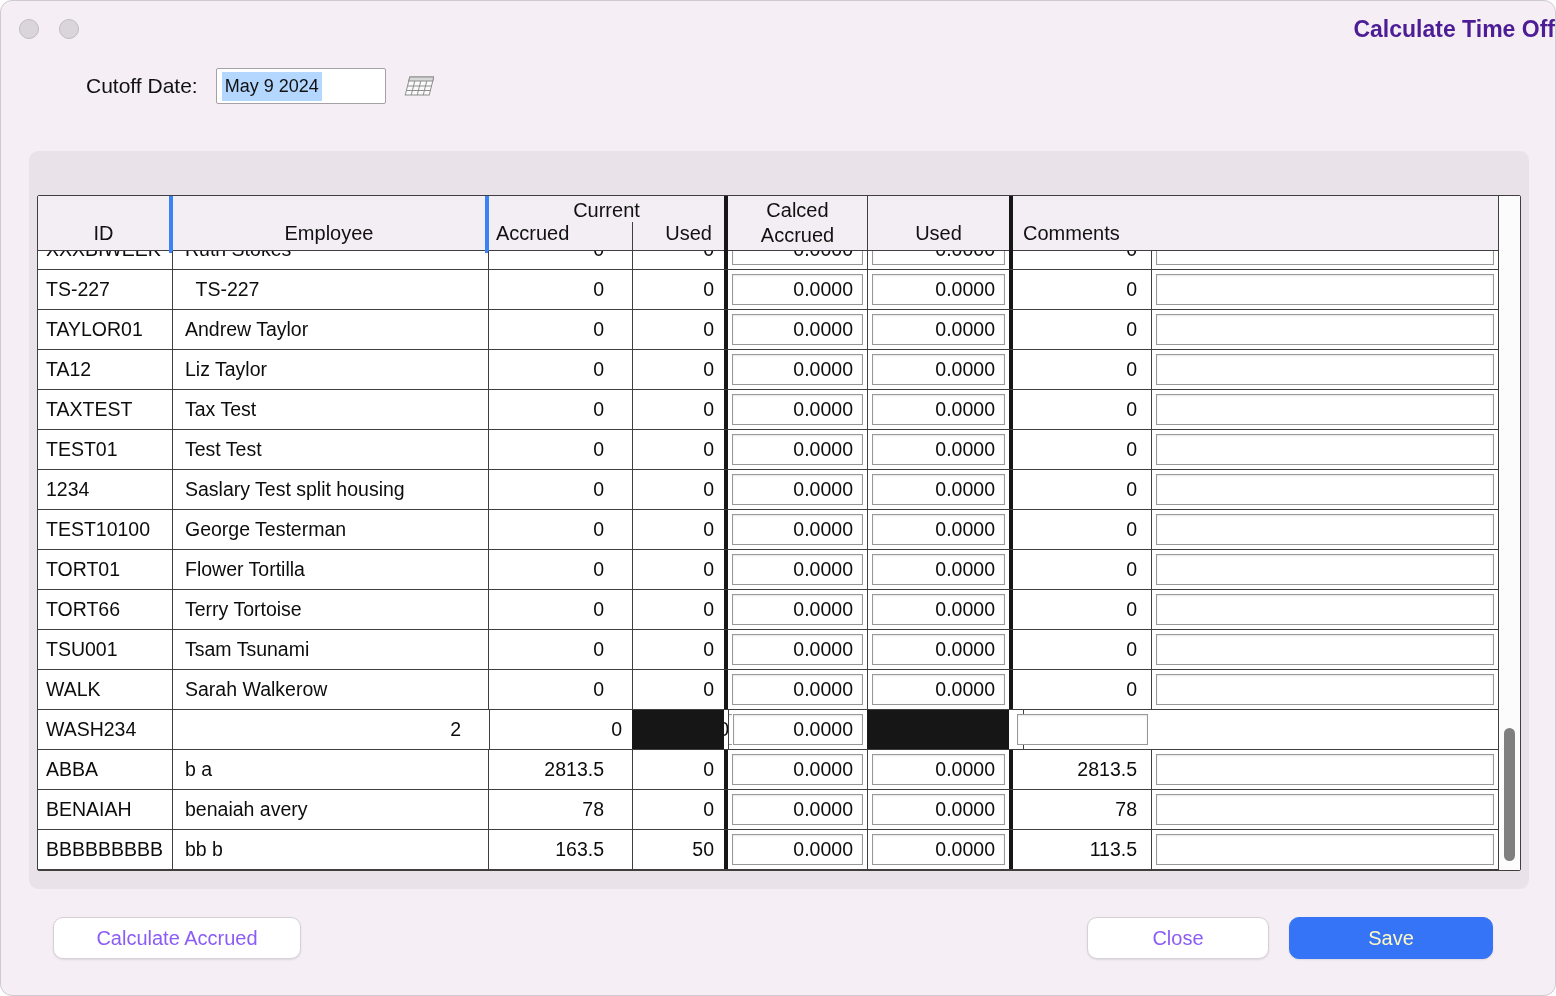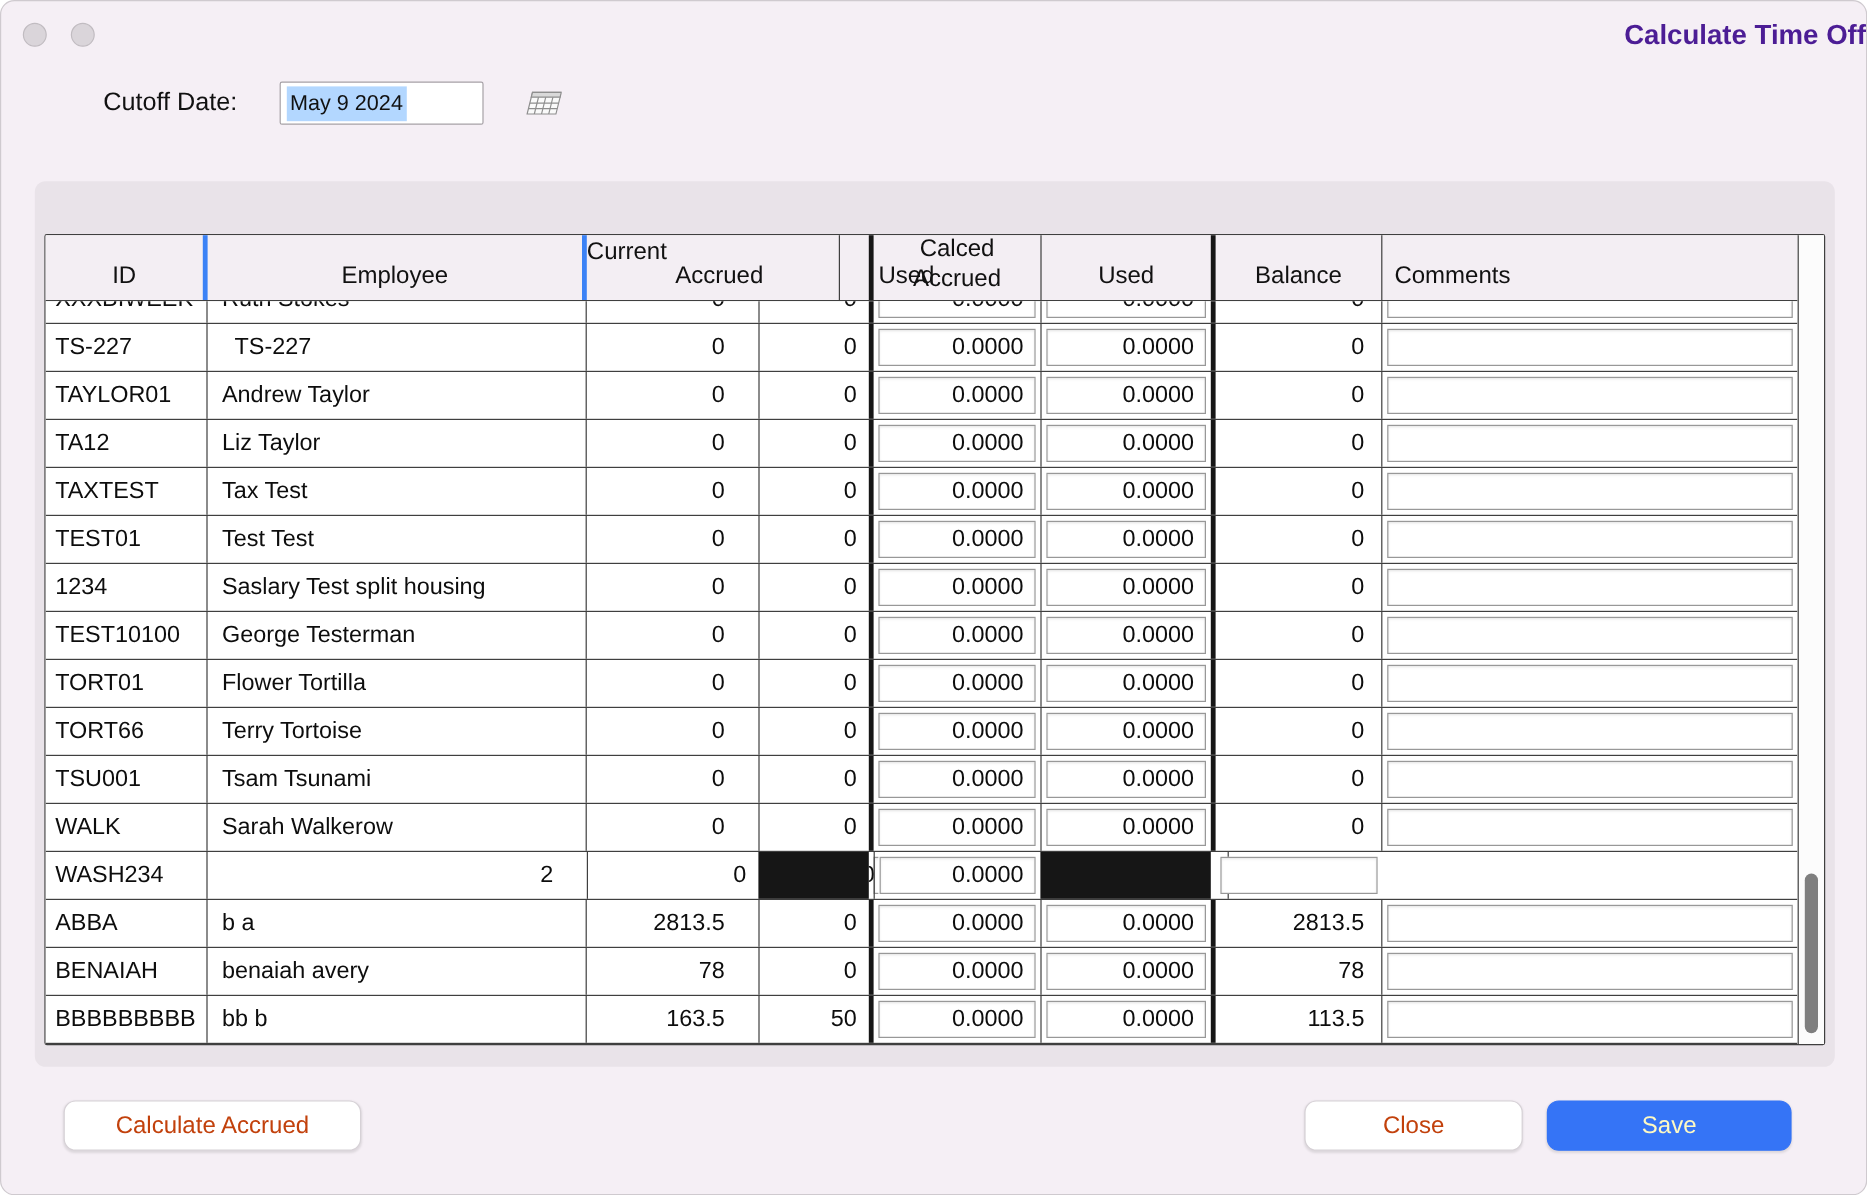--- a/index.html
+++ b/index.html
@@ -16,21 +16,21 @@
   }
 
   
   .titlebar { position:relative; height:56px; }
   .tl { position:absolute; top:18px; width:20px; height:20px; border-radius:50%;
         background:#dad5da; border:1px solid #c1bcc1; }
   .tl.close { left:18px; } .tl.min { left:58px; }
   .title { text-align:right; line-height:56px; font-size:23px; font-weight:bold; color:#4c1d95; }
 
   
-  .cutoff-row { position:absolute; top:66px; left:85px; height:38px; display:flex; align-items:center;gap:17px; }
+  .cutoff-row { position:absolute; top:66px; left:85px; height:38px; display:flex; align-items:center; }
   .cutoff-label { font-size:21px; }
   .date-input { margin-left:18px; width:170px; height:36px; background:#fff;
     border:1px solid #a6a1a6; border-radius:2px; display:flex; align-items:center; padding-left:5px; }
   .sel { background:var(--selection,#b3d7ff); font-size:18px; padding:4px 3px; white-space:pre; }
   .cal-btn { margin-left:14px; width:36px; height:32px; display:flex; align-items:center; justify-content:center; cursor:pointer; }
 
   
   .panel { position:absolute; top:150px; left:28px; width:1500px; height:738px;
     background:#e9e3e9; border-radius:9px; }
   .tabbar { position:absolute; top:-7px; left:50%; transform:translateX(-50%);
@@ -44,21 +44,21 @@
   
   .table { position:absolute; top:44px; left:8px; width:1484px; height:676px;
     background:#fff; border:1px solid #3f3f3f; border-radius:2px; }
   .grid-h {
     display:grid; grid-template-columns:135px 316px 235px 4px 139px 142px 4px 139px 1fr;
     width:calc(100% - 22px); height:55px; background:#f3eef3;
     border-bottom:1px solid #3f3f3f; font-size:20px;
   }
   .hcell { display:flex; overflow:hidden; }
   .h-id, .h-emp { align-items:flex-end; justify-content:center; padding-bottom:8px; border-right:4px solid #3b82f6; }
-  .h-current { display:flex; flex-direction:row; }
+  .h-current { display:flex; flex-direction:column; }
   .h-current-top { text-align:center; padding-top:3px; height:26px; }
   .h-current-bottom { display:flex; flex:1; }
   .h-acc { width:143px; display:flex; align-items:flex-end; padding:0 0 8px 7px; }
   .h-used { width:92px; display:flex; align-items:flex-end; justify-content:flex-end;
     padding:0 12px 8px 0; border-left:1px solid #3f3f3f; }
   .h-calc { flex-direction:column; align-items:center; justify-content:flex-end; padding-bottom:5px; line-height:25px; }
   .h-cused { align-items:flex-end; justify-content:center; padding-bottom:8px; border-left:1px solid #3f3f3f; }
   .h-bal { align-items:flex-end; justify-content:center; padding-bottom:8px; border-right:1px solid #3f3f3f; }
   .h-com { align-items:flex-end; padding:0 0 8px 10px; }
   .divider { background:#161616; height:100%; }
@@ -84,21 +84,21 @@
   .box-left { justify-content:flex-start; padding-left:8px; }
 
   .vscroll { position:absolute; top:0; right:0; width:22px; height:100%;
     border-left:1px solid #3f3f3f; background:#fcfcfc; }
   .thumb { position:absolute; right:5px; bottom:9px; width:11px; height:133px;
     background:#7f7f7f; border-radius:6px; }
 
   
   .footer { position:absolute; top:916px; left:52px; right:62px; display:flex; align-items:center; }
   .btn { height:42px; border-radius:10px; border:1px solid #d6d1d6; background:#fff;
-    font-size:20px; font-family:inherit; color:#c2410c; box-shadow:0 1px 2px rgba(0,0,0,.10); cursor:pointer; }
+    font-size:20px; font-family:inherit; color:#8b5cf6; box-shadow:0 1px 2px rgba(0,0,0,.10); cursor:pointer; }
   .btn.calc { width:248px; }
   .btn.closeb { width:182px; margin-left:auto; }
   .btn.primary { width:204px; margin-left:20px; background:var(--accent,#3574f6);
     border-color:var(--accent,#3574f6); color:#fef9c3; }
 </style>
 </head>
 <body>
 
 <div class="window">
 
@@ -143,21 +143,20 @@
             <div class="h-used">Used</div>
           </div>
         </div>
         <div class="divider"></div>
         <div class="hcell h-calc">
           <div>Calced</div>
           <div>Accrued</div>
         </div>
         <div class="hcell h-cused">Used</div>
         <div class="divider"></div>
-        <div class="hcell h-bal">Balance</div>
         <div class="hcell h-com">Comments</div>
       </div>
 
       <div class="tbody-clip">
         <div class="rows">
             <div class="row">
     <div class="cell c-id">XXXBIWEEK</div>
     <div class="cell c-emp">Ruth Stokes</div>
     <div class="cell c-acc">0</div>
     <div class="cell c-used">0</div>

